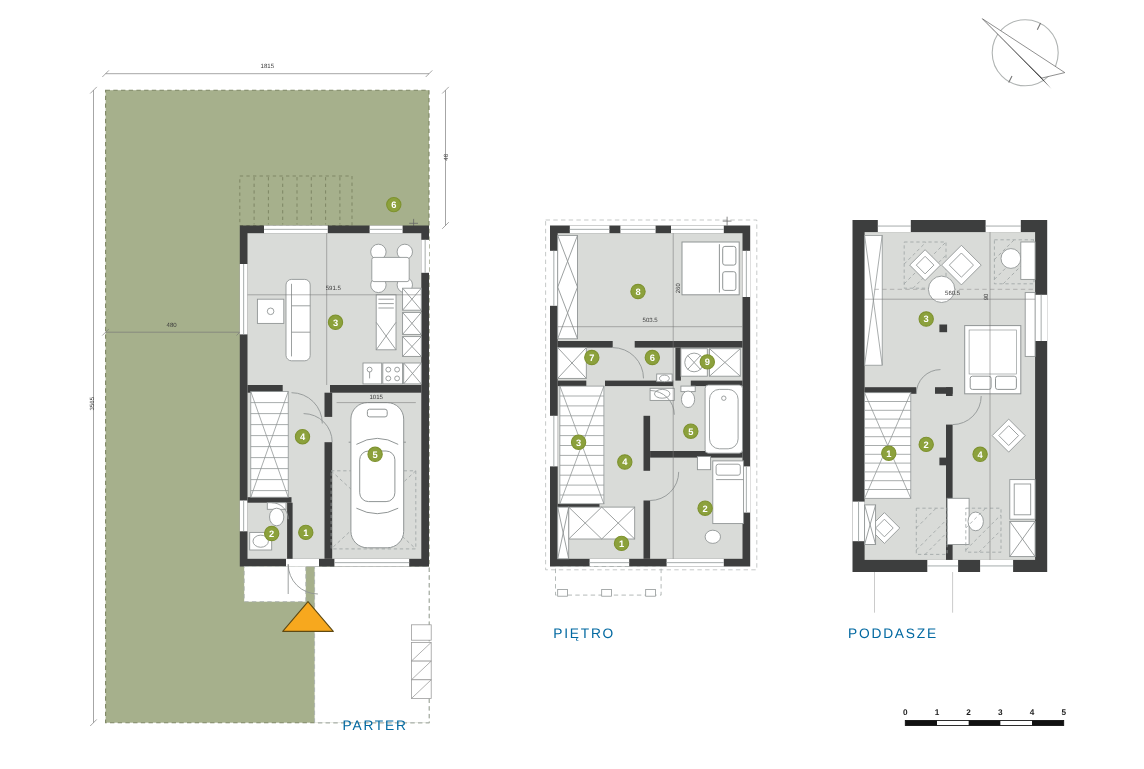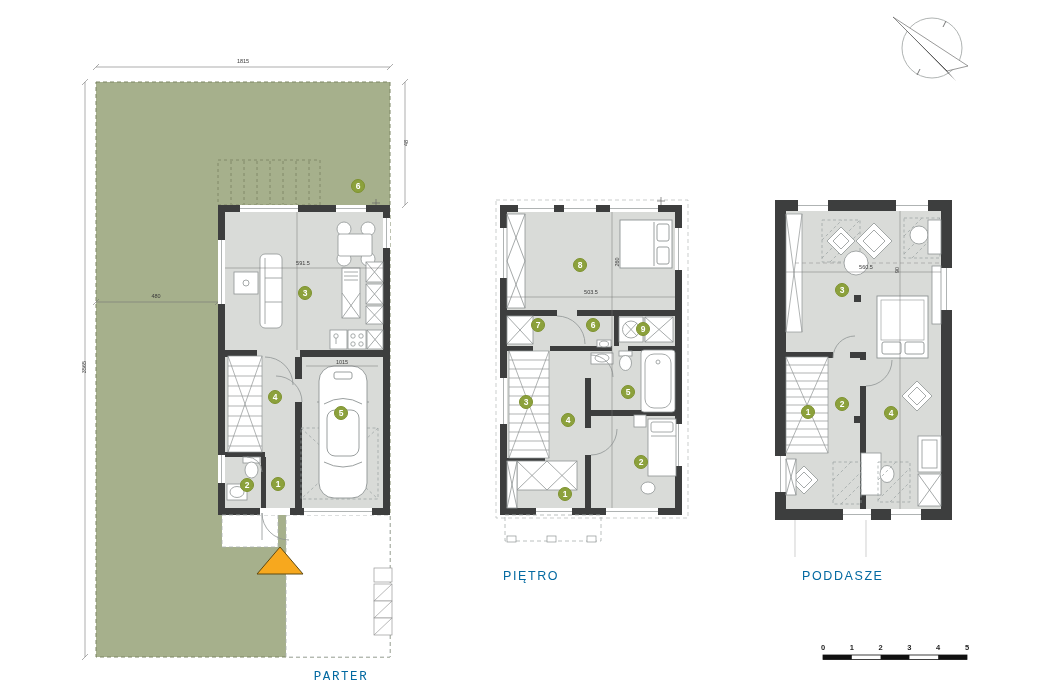--- a/index.html
+++ b/index.html
@@ -407,17 +407,17 @@
       <div class="marker" style="left: 835px; top: 397px; background: rgb(140, 161, 60);">2</div>
       <div class="marker" style="left: 884px; top: 406px; background: rgb(140, 161, 60);">4</div>
       <div class="scale-num" style="left: 823px; top: 643px;">0</div>
       <div class="scale-num" style="left: 851.8px; top: 643px;">1</div>
       <div class="scale-num" style="left: 880.6px; top: 643px;">2</div>
       <div class="scale-num" style="left: 909.4px; top: 643px;">3</div>
       <div class="scale-num" style="left: 938.2px; top: 643px;">4</div>
       <div class="scale-num" style="left: 967px; top: 643px;">5</div>
     </div>
 
-<div class="floor-label" style="left:341px;top:670px;transform:translateX(-50%);font-family:Liberation Mono, monospace;">PARTER</div>
+<div class="floor-label" style="left:341px;top:653px;transform:translateX(-50%);">PARTER</div>
 <div class="floor-label" style="left:503px;top:569px;">PIĘTRO</div>
-<div class="floor-label" style="left:802px;top:569px;">PODDASZE</div>
+<div class="floor-label" style="left:771px;top:569px;">PODDASZE</div>
 
 </div>
 
 </body></html>

